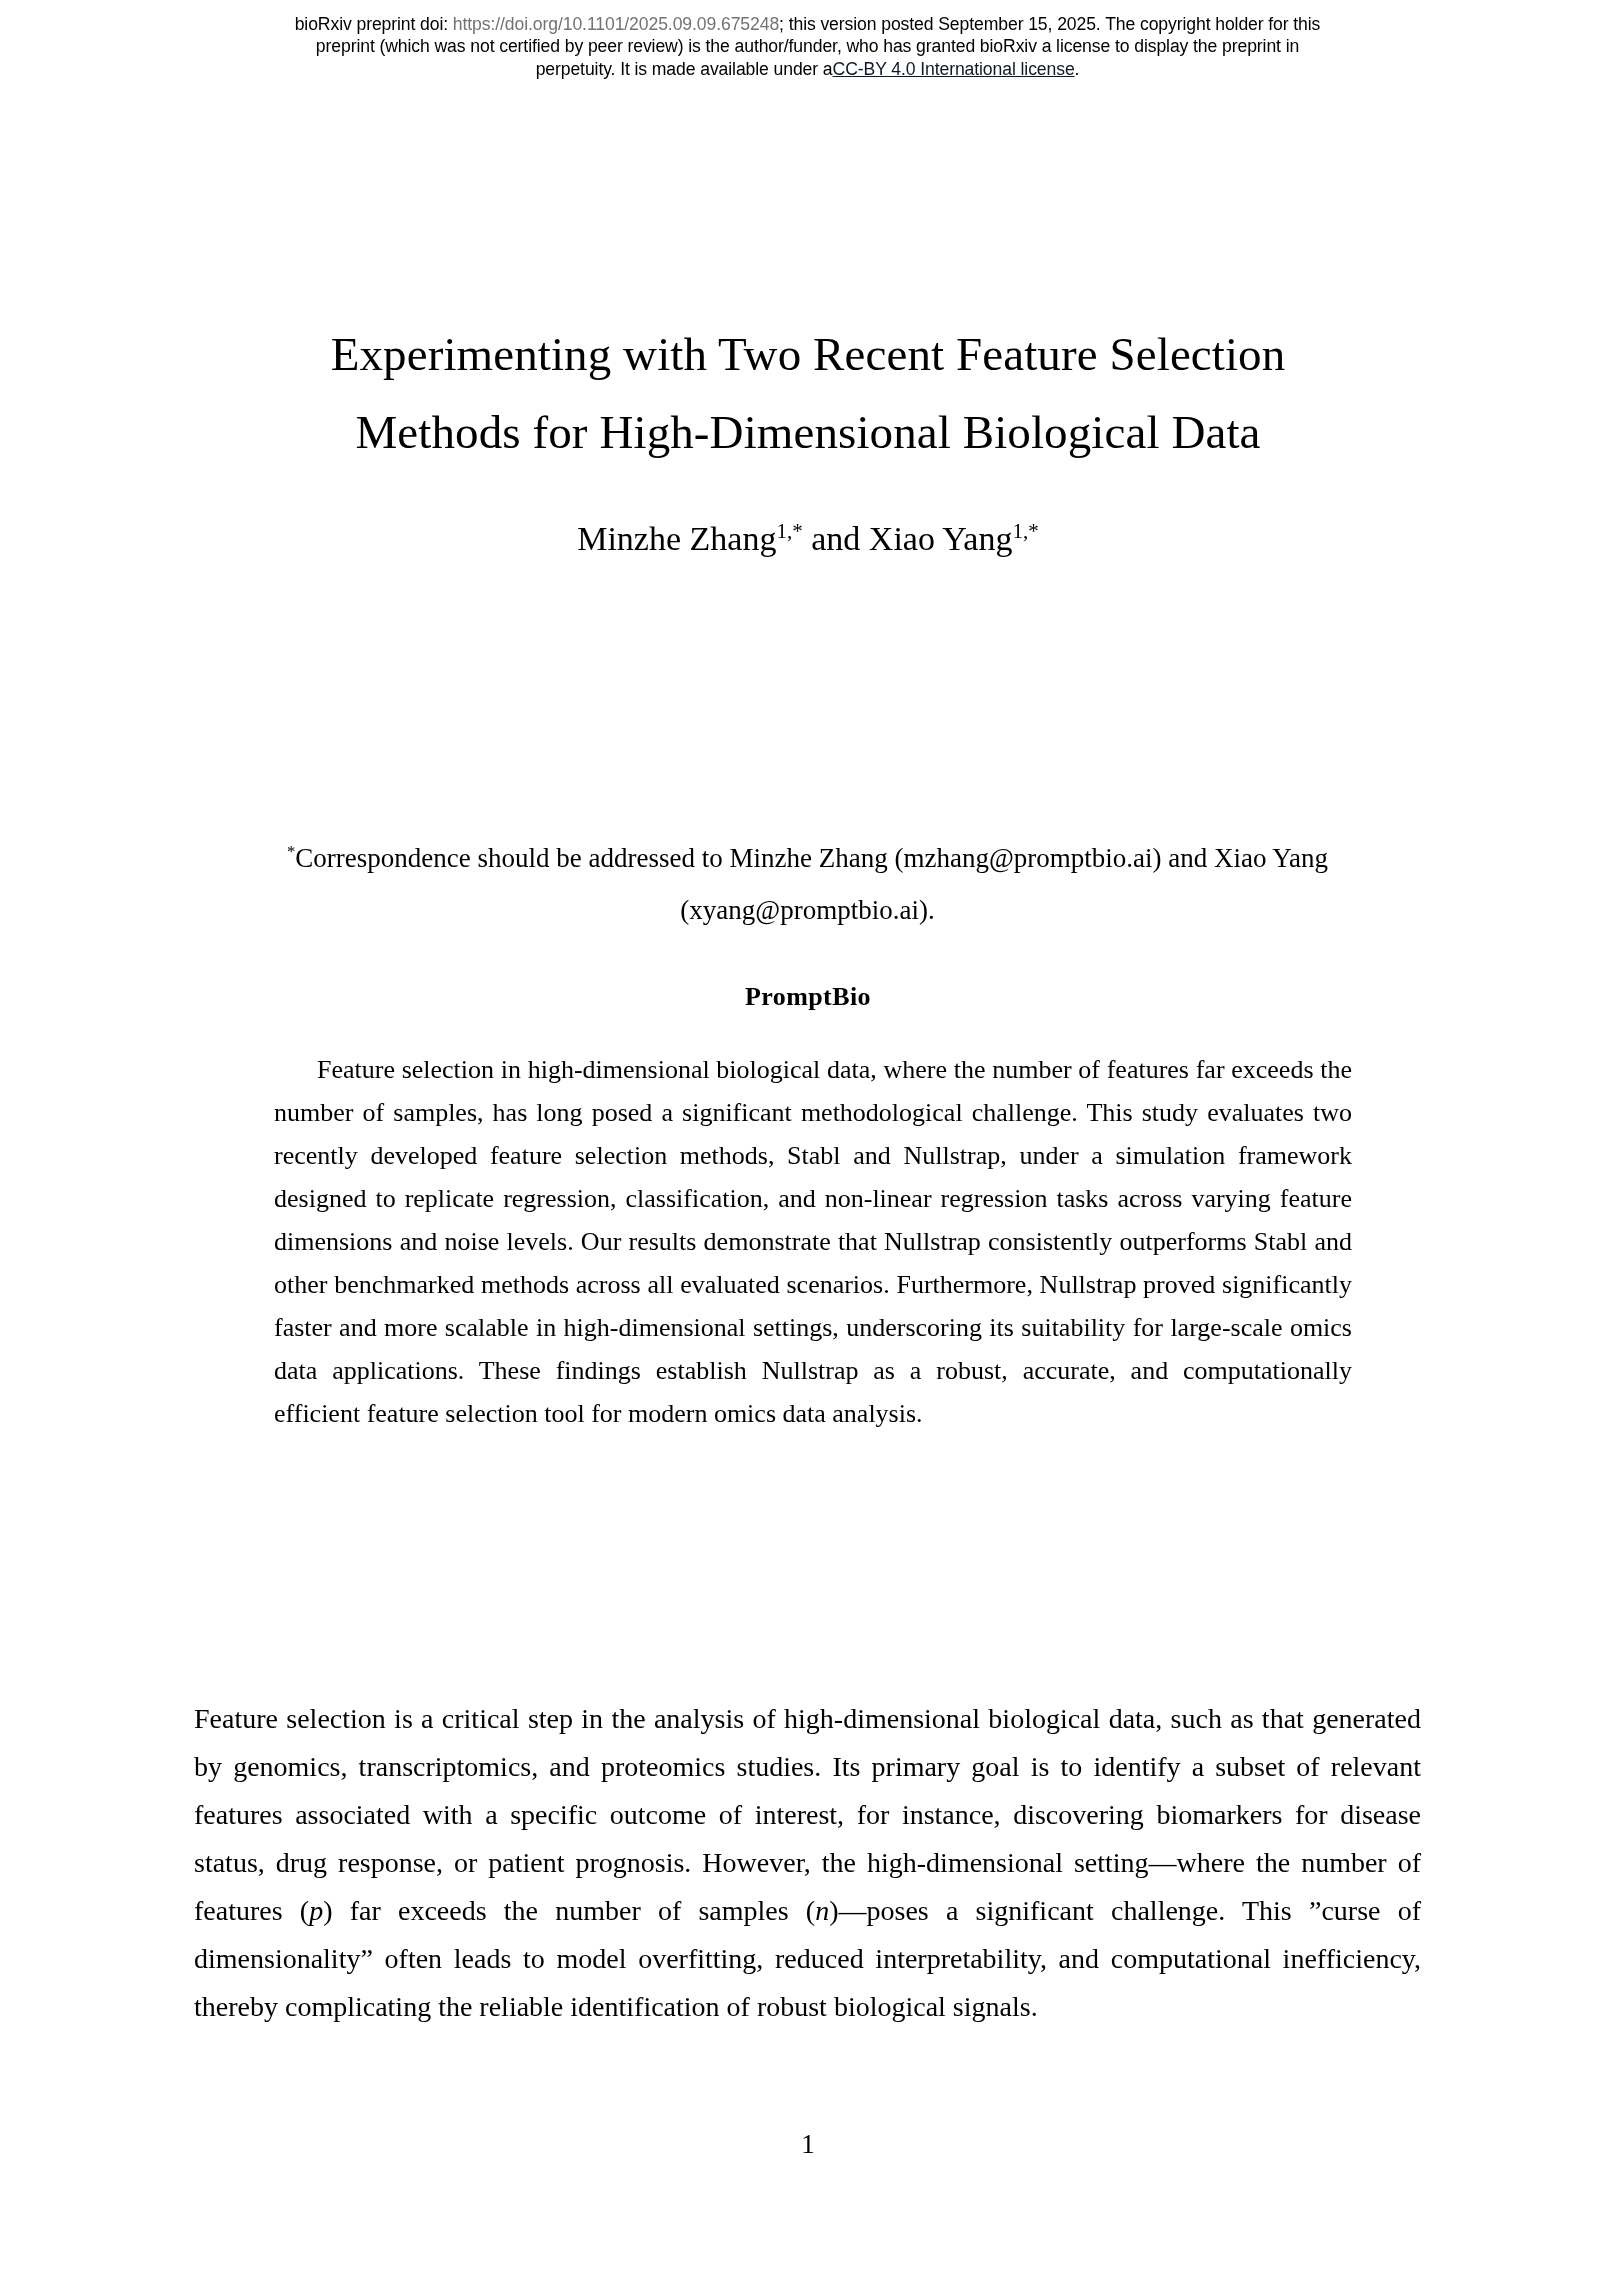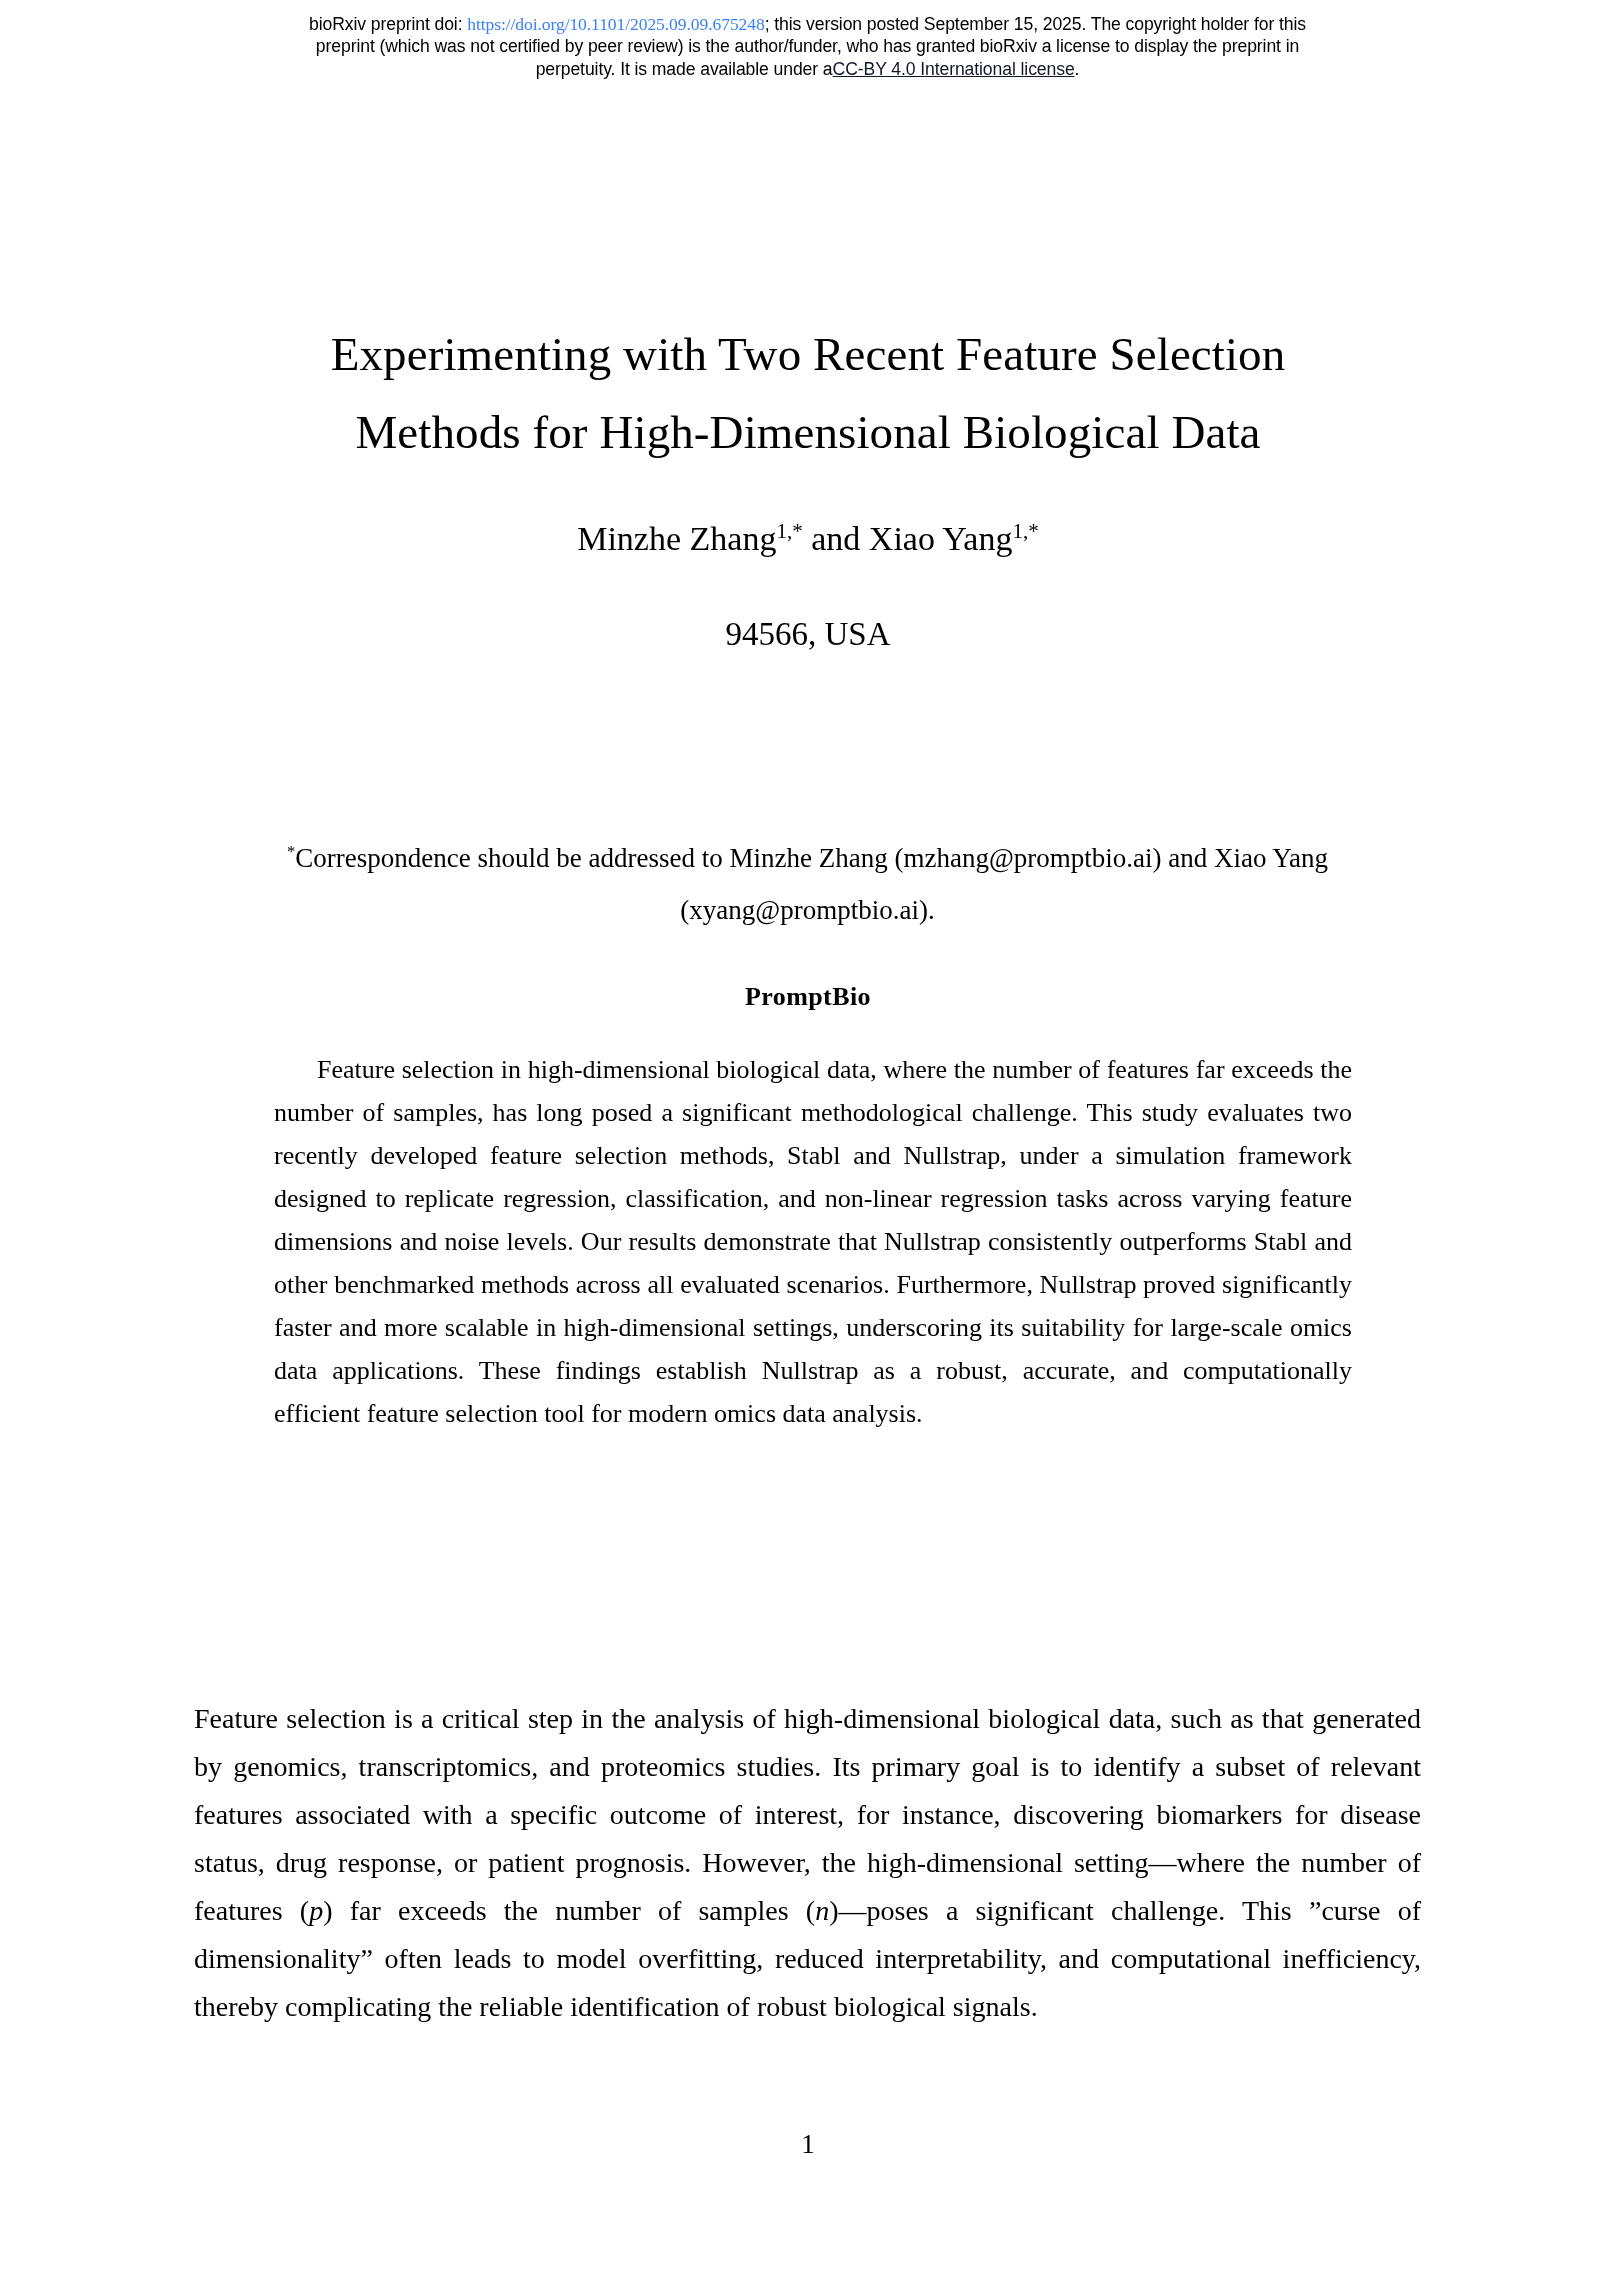--- a/index.html
+++ b/index.html
@@ -23,23 +23,22 @@
     left: 102px;
     width: 1411px;
     text-align: center;
     font-family: "Liberation Sans", "DejaVu Sans", sans-serif;
     font-size: 17.6px;
     line-height: 22.6px;
     color: #000000;
     letter-spacing: -0.1px;
   }
   #biorxiv-banner .lnk {
-    color: #3b82f6;
+    color: #737373;
     text-decoration: none;
-    font-family: Liberation Serif, serif;
   }
   #biorxiv-banner .lnk-ul {
     color: #0f172a;
     text-decoration: underline;
   }
 
   
   .page {
     position: absolute;
     top: 0;
@@ -171,21 +170,20 @@
   <div id="title-block">
     <div>Experimenting with Two Recent Feature Selection</div>
     <div>Methods for High-Dimensional Biological Data</div>
   </div>
 
   <div id="author-line">
     <span class="nobr"><span>Minzhe Zhang</span><sup>1,*</sup></span><span> and </span><span class="nobr"><span>Xiao Yang</span><sup>1,*</sup></span>
   </div>
 
   <div id="affiliation-block">
-    <div>94566, USA</div>
   </div>
 
   <div id="correspondence-block"><sup>*</sup><span>Correspondence should be addressed to Minzhe Zhang (mzhang@promptbio.ai) and Xiao Yang (xyang@promptbio.ai).</span></div>
 
   <div id="abstract-heading">PromptBio</div>
 
   <div id="abstract-body">Feature selection in high-dimensional biological data, where the number of features far exceeds the number of samples, has long posed a significant methodological challenge. This study evaluates two recently developed feature selection methods, Stabl and Nullstrap, under a simulation framework designed to replicate regression, classification, and non-linear regression tasks across varying feature dimensions and noise levels. Our results demonstrate that Nullstrap consistently outperforms Stabl and other benchmarked methods across all evaluated scenarios. Furthermore, Nullstrap proved significantly faster and more scalable in high-dimensional settings, underscoring its suitability for large-scale omics data applications. These findings establish Nullstrap as a robust, accurate, and computationally efficient feature selection tool for modern omics data analysis.</div>
 
 
   <div id="intro-paragraph"><span>Feature selection is a critical step in the analysis of high-dimensional biological data, such as that generated by genomics, transcriptomics, and proteomics studies. Its primary goal is to identify a subset of relevant features associated with a specific outcome of interest, for instance, discovering biomarkers for disease status, drug response, or patient prognosis. However, the high-dimensional setting—where the number of features (</span><span class="mathit">p</span><span>) far exceeds the number of samples (</span><span class="mathit">n</span><span>)—poses a significant challenge. This ”curse of dimensionality” often leads to model overfitting, reduced interpretability, and computational inefficiency, thereby complicating the reliable identification of robust biological signals.</span></div>

